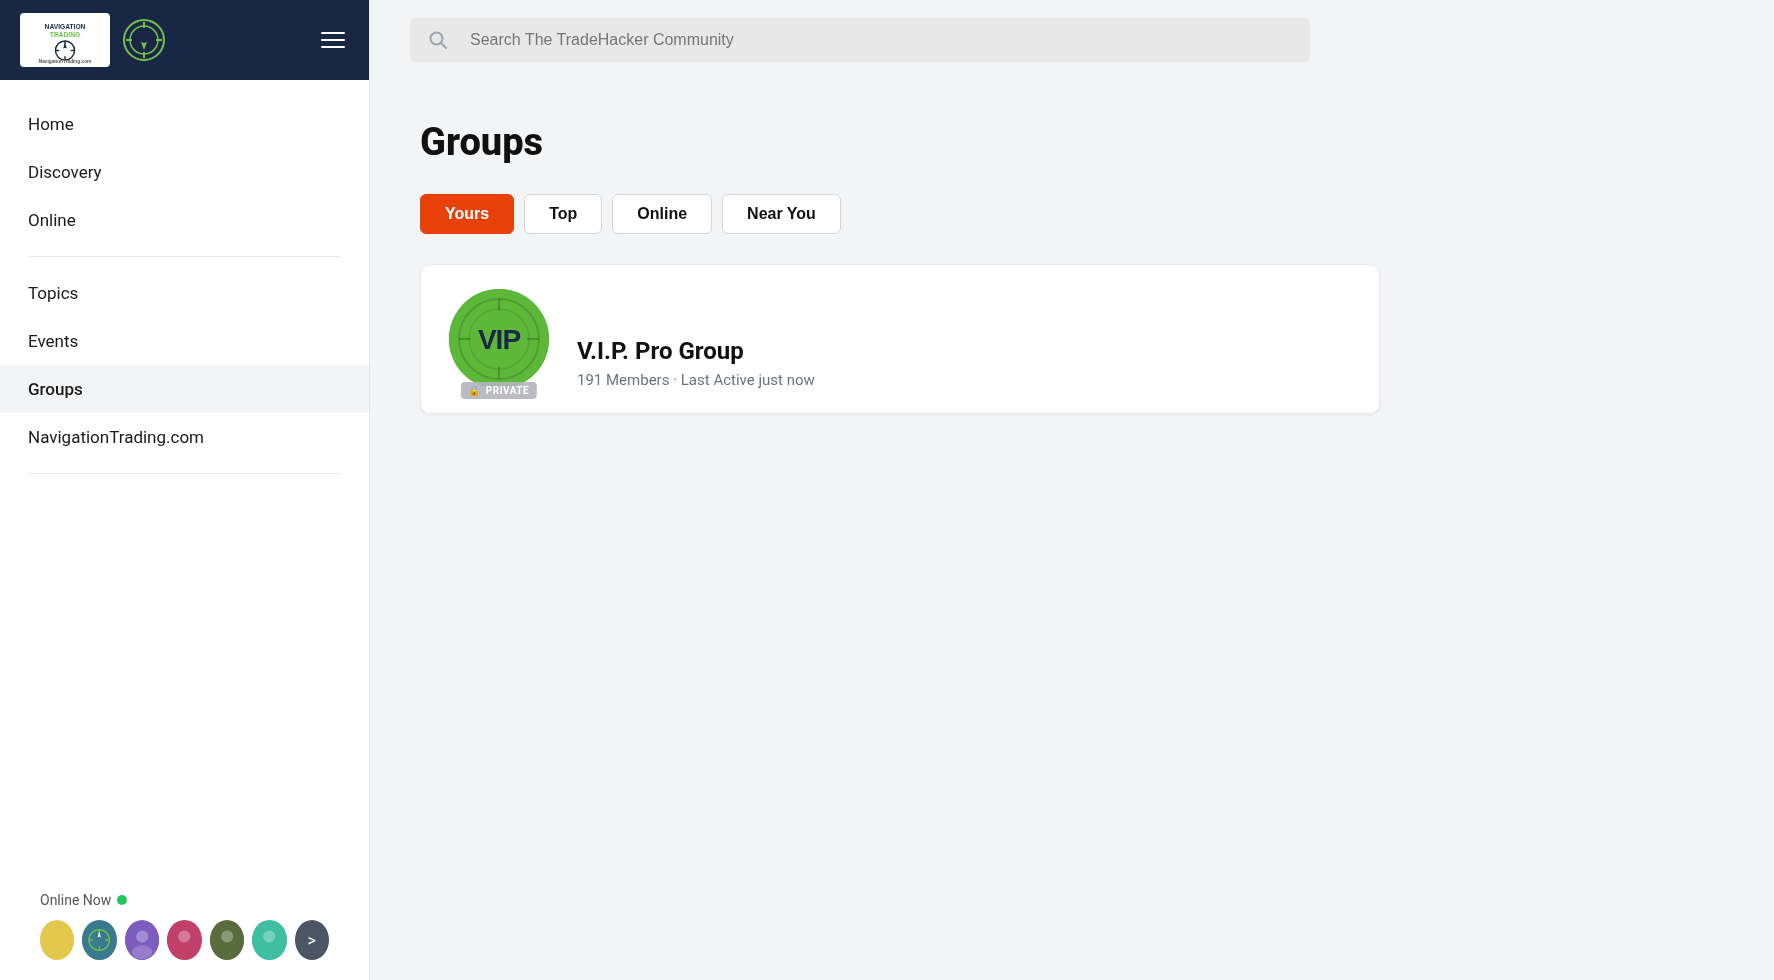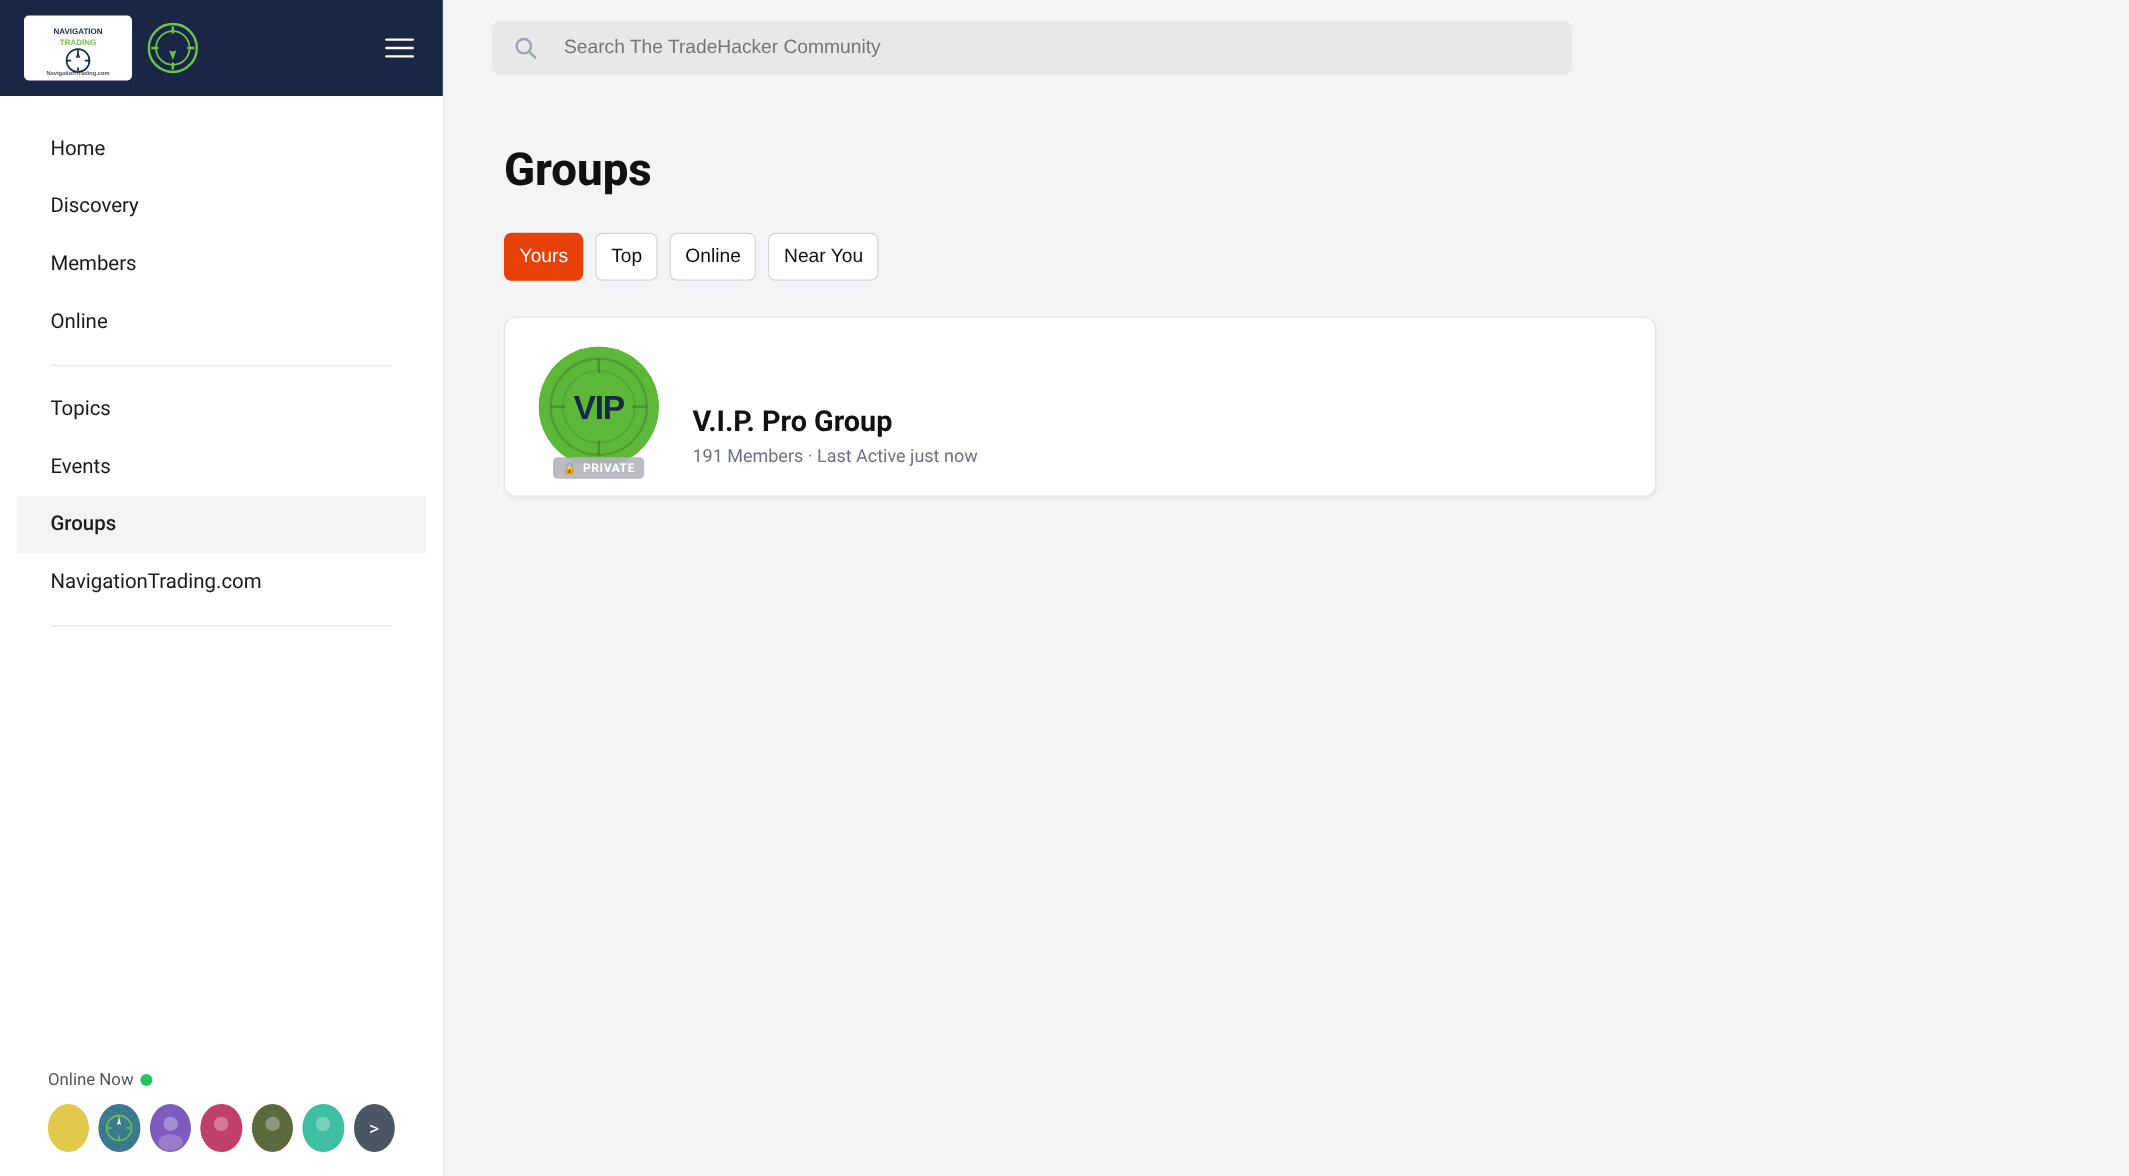--- a/index.html
+++ b/index.html
@@ -52,21 +52,21 @@
     }
 
     .hamburger-line {
       width: 24px;
       height: 2px;
       background: #fff;
       border-radius: 1px;
     }
 
     .sidebar-nav {
-      padding: 20px 14px;
+      padding: 20px 0;
       flex: 1;
     }
 
     .nav-item {
       display: block;
       padding: 14px 28px;
       font-size: 17px;
       color: #1a1a1a;
       text-decoration: none;
       cursor: pointer;
@@ -190,28 +190,28 @@
       margin-bottom: 30px;
     }
 
     .filter-tabs {
       display: flex;
       gap: 10px;
       margin-bottom: 30px;
     }
 
     .filter-tab {
-      padding: 10px 12px;
+      padding: 10px 24px;
       border-radius: 6px;
       border: 1.5px solid #d1d5db;
       background: #fff;
       font-size: 16px;
       cursor: pointer;
       color: #111;
-      font-weight: 400;
+      font-weight: 700;
     }
 
     .filter-tab.active {
       background: #e8420a;
       border-color: #e8420a;
       color: #fff;
     }
 
     
     .group-card {
@@ -315,21 +315,20 @@
     <button class="hamburger-btn">
       <div class="hamburger-line"></div>
       <div class="hamburger-line"></div>
       <div class="hamburger-line"></div>
     </button>
   </div>
 
   <nav class="sidebar-nav">
     <a class="nav-item">Home</a>
     <a class="nav-item">Discovery</a>
-    <a class="nav-item">Members</a>
     <a class="nav-item">Online</a>
     <hr class="nav-divider">
     <a class="nav-item">Topics</a>
     <a class="nav-item">Events</a>
     <a class="nav-item active">Groups</a>
     <a class="nav-item">NavigationTrading.com</a>
     <hr class="nav-divider">
   </nav>
 
   <div class="online-section">

